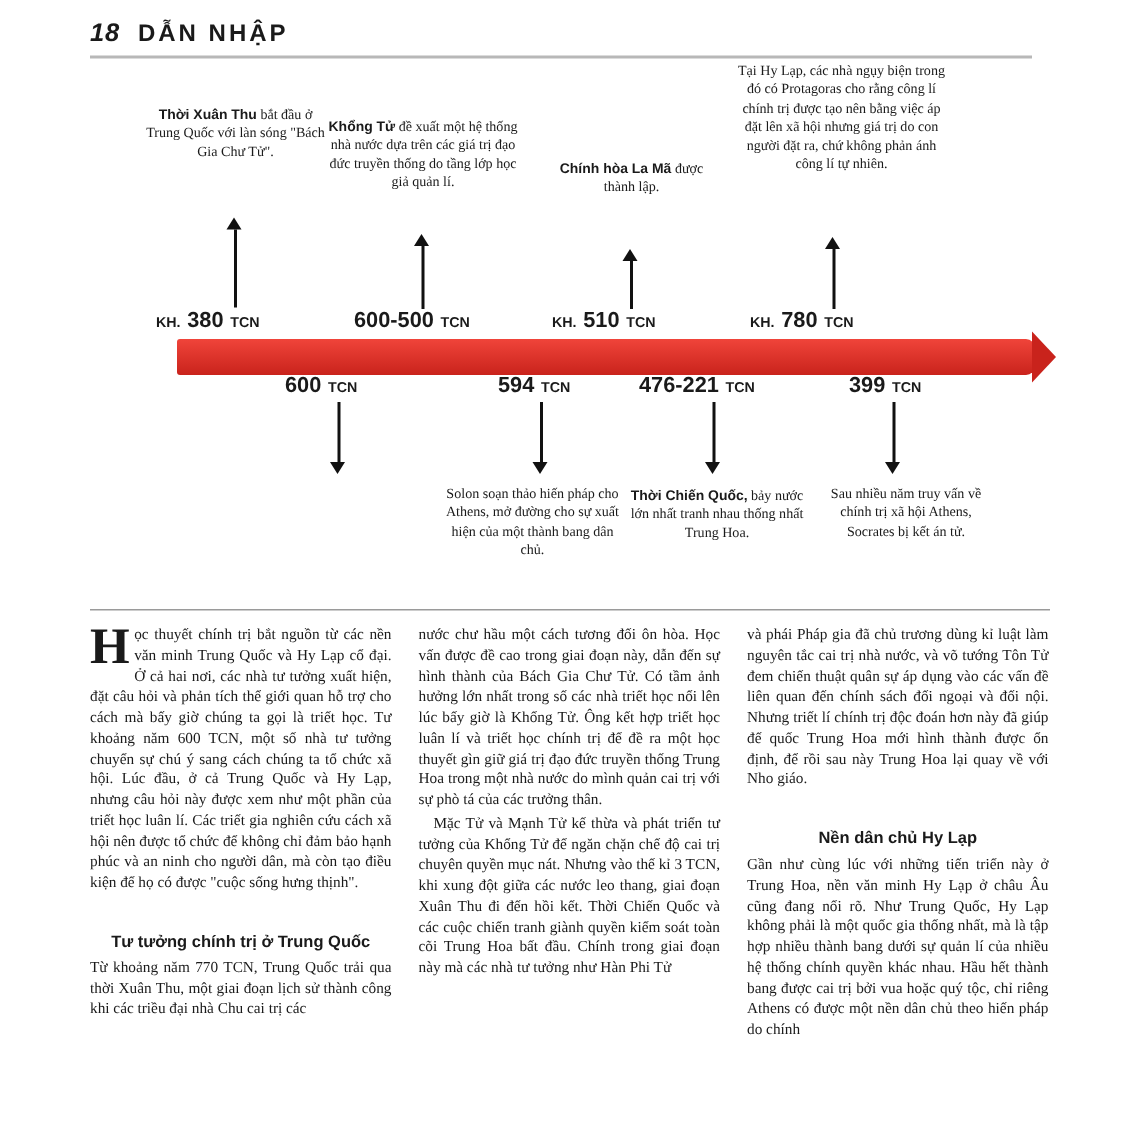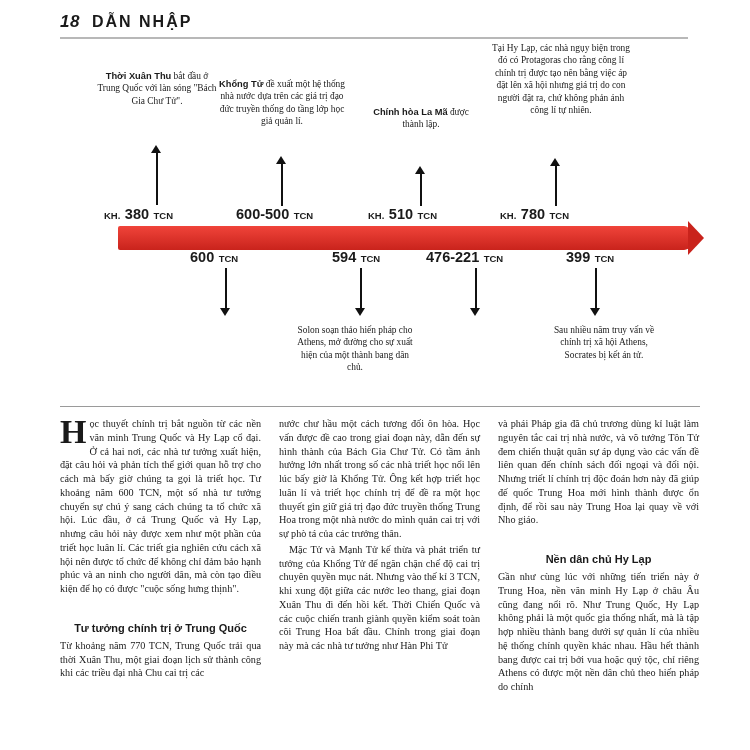--- a/index.html
+++ b/index.html
@@ -243,20 +243,23 @@
       <div class="headdown"></div>
   </div>
   <div class="arrow" style="left:530px; top:228px; height:48px;">
     <div class="shaft" style="top:0; height:40px;"></div>
       <div class="headdown"></div>
   </div>
 
   <div class="note" style="left:236px; top:284px; width:118px;">
     <span>Solon soạn thảo hiến pháp cho Athens, mở đường cho sự xuất hiện của một thành bang dân chủ.</span>
   </div>
+  <div class="note" style="left:360px; top:284px; width:116px;">
+    <b>Thời Chiến Quốc,</b><span> bảy nước lớn nhất tranh nhau thống nhất Trung Hoa.</span>
+  </div>
   <div class="note" style="left:484px; top:284px; width:120px;">
     <span>Sau nhiều năm truy vấn về chính trị xã hội Athens, Socrates bị kết án tử.</span>
   </div>
 </div>
 
 <div class="columns">
 
   <div class="col">
     <div class="dropcap-wrap">
       <span class="dropcap">H</span>

